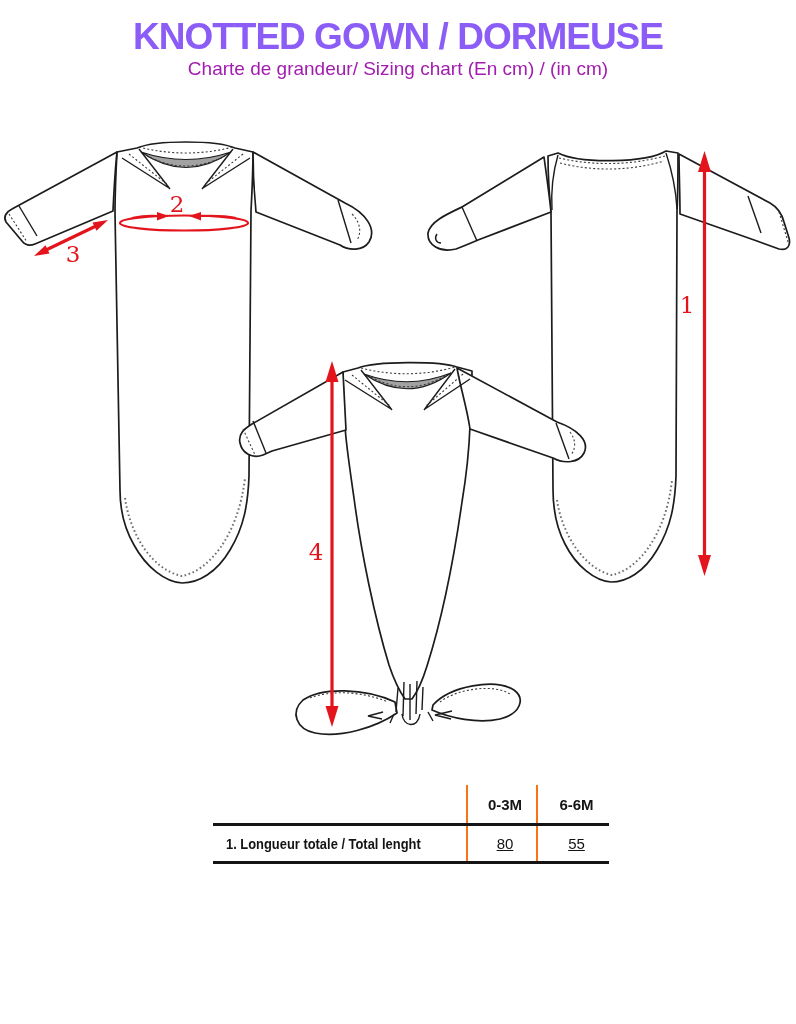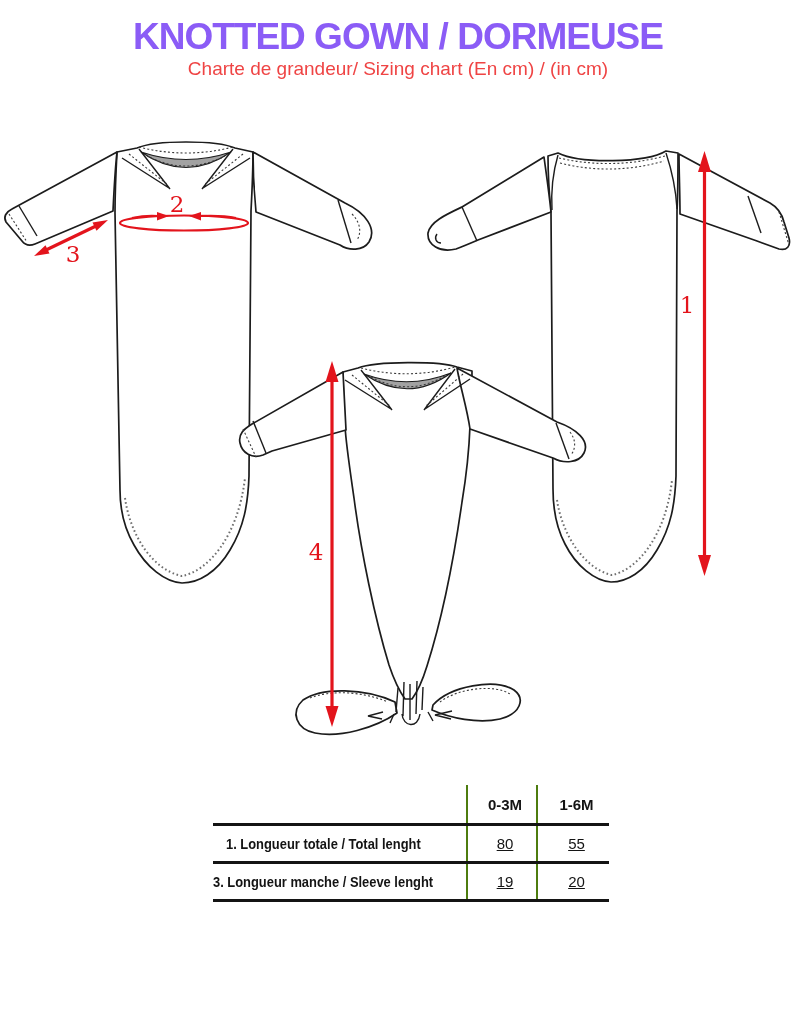--- a/index.html
+++ b/index.html
@@ -1,41 +1,41 @@
 <!DOCTYPE html>
 <html><head>
 <meta charset="utf-8">
 <style>
   html,body{margin:0;padding:0;background:#ffffff;}
   .page{position:relative;width:796px;height:1024px;background:#fff;
         font-family:"Liberation Sans",sans-serif;overflow:hidden;}
   .title{position:absolute;top:16px;left:0;width:796px;text-align:center;
          font-size:37px;font-weight:bold;color:#8b5cf6;letter-spacing:-1px;white-space:nowrap;}
   .subtitle{position:absolute;top:58px;left:0;width:796px;text-align:center;
-         font-size:19px;color:#ef4444;white-space:nowrap;}
+         font-size:19px;color:#a21caf;white-space:nowrap;}
   svg.diagram{position:absolute;left:0;top:0;width:796px;height:1024px;}
   .garment{fill:#ffffff;stroke:#1c1c1c;stroke-width:1.7;stroke-linejoin:round;}
   .seam{fill:none;stroke:#1c1c1c;stroke-width:1.4;}
   .stitch{fill:none;stroke:#3a3a3a;stroke-width:1.1;stroke-dasharray:2 2.2;}
   .hem{fill:none;stroke:#6f6f6f;stroke-width:2;stroke-dasharray:1.6 2.6;}
   .collar{stroke:#1c1c1c;stroke-width:1.2;}
   .red-line{fill:none;stroke-width:3.2;stroke-linecap:butt;}
   .red-thin{fill:none;stroke-width:2.2;}
   .marker-num{font-family:"DejaVu Serif",serif;font-size:23px;text-anchor:middle;}
   
   .size-table{position:absolute;left:213px;top:785px;width:396px;
               border-collapse:collapse;table-layout:fixed;color:#141414;}
   .size-table th,.size-table td{padding:0;margin:0;}
   .size-table thead th{height:38px;font-size:15px;font-weight:bold;
               text-align:center;vertical-align:middle;}
   .size-table tbody th{height:35px;font-size:15px;font-weight:bold;text-align:center;
               vertical-align:middle;}
   .size-table tbody td{height:35px;font-size:15px;font-weight:normal;text-align:center;
               vertical-align:middle;text-decoration:underline;}
-  .size-table .vline{border-left:2px solid #4d7c0f;padding-left:6px;}
+  .size-table .vline{border-left:2px solid #f97316;padding-left:6px;}
   .size-table tbody th,.size-table tbody td{border-top:3px solid #141414;}
   .size-table tbody tr:last-child th,.size-table tbody tr:last-child td{border-bottom:3px solid #141414;}
   .squish{display:inline-block;transform:scaleX(0.86);transform-origin:0 50%;white-space:nowrap;}
 </style>
 </head>
 <body>
 
 <div class="page">
 
   <div class="title">KNOTTED GOWN / DORMEUSE</div>
@@ -163,30 +163,25 @@
   <table class="size-table">
     <colgroup>
         <col style="width:254px">
         <col style="width:70px">
         <col style="width:72px">
       </colgroup>
     <thead>
       <tr>
         <th></th>
         <th class="vline">0-3M</th>
-        <th class="vline">1-6M</th>
+        <th class="vline">6-6M</th>
       </tr>
     </thead>
     <tbody>
       <tr>
         <th><span class="squish">1. Longueur totale / Total lenght</span></th>
         <td class="vline">80</td>
         <td class="vline">55</td>
       </tr>
-      <tr>
-        <th><span class="squish">3. Longueur manche / Sleeve lenght</span></th>
-        <td class="vline">19</td>
-        <td class="vline">20</td>
-      </tr>
     </tbody>
   </table>
 
 </div>
 
 </body></html>

